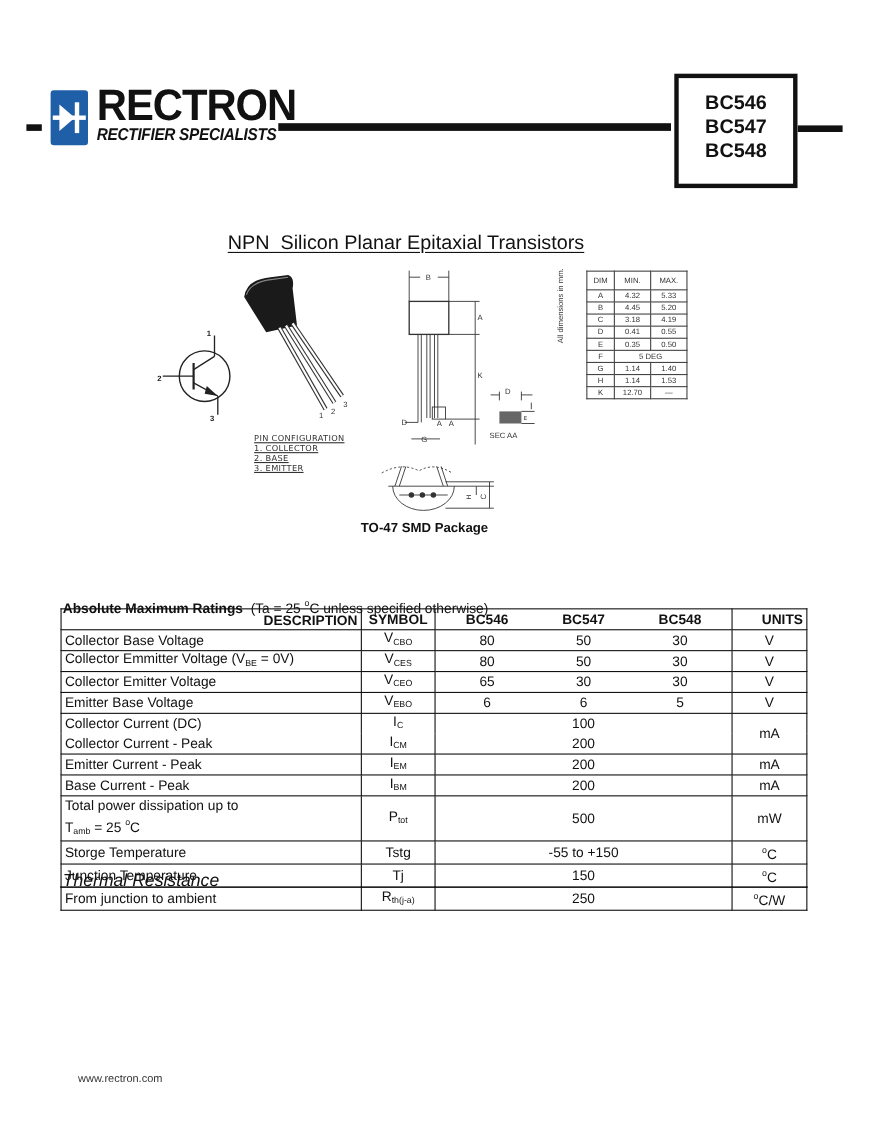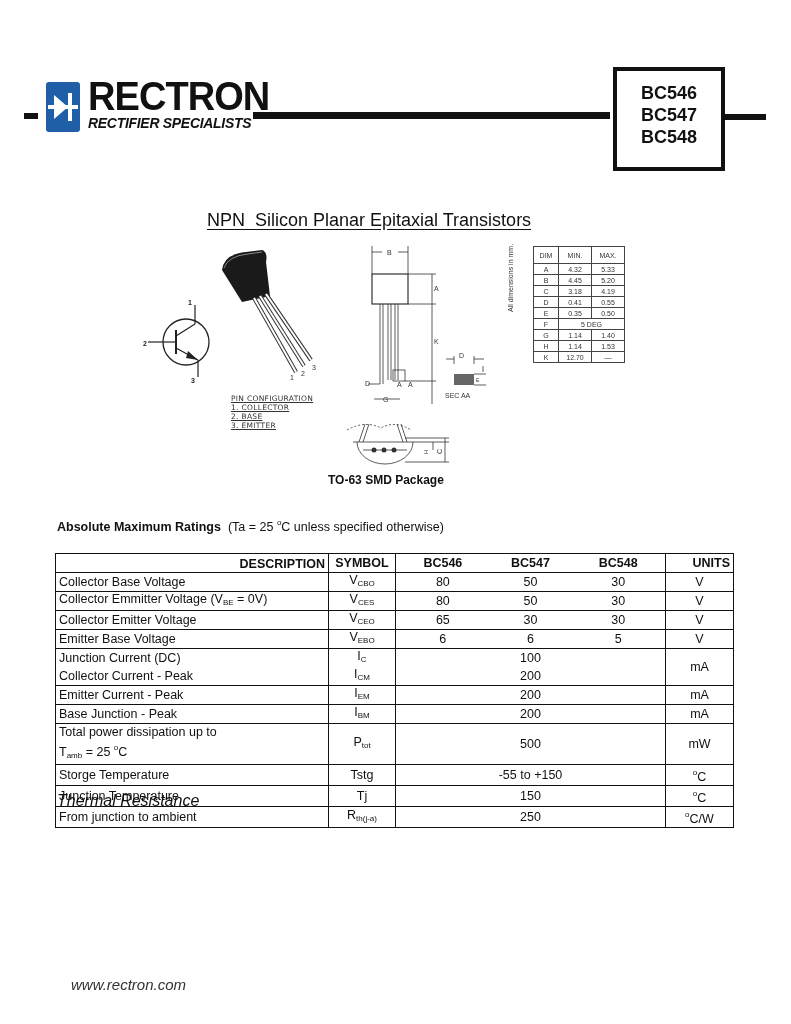--- a/index.html
+++ b/index.html
@@ -31,39 +31,39 @@
 
   
   .dimtable { position: absolute; left: 533px; top: 246px; border-collapse: collapse; font-size: 7px; color: #333; }
   .dimtable td { border: 1px solid #444; height: 10px; padding: 0 2px; text-align: center; line-height: 9px; }
   .dimtable tr.hdr td { height: 16px; }
   .dim-note { position: absolute; left: 507px; top: 312px; transform: rotate(-90deg); transform-origin: left top;
               font-size: 7px; color: #333; white-space: nowrap; }
   .pkg-label { position: absolute; left: 328px; top: 473px; font-size: 12px; font-weight: bold; }
 
   
-  .ratings-title { position: absolute; left: 57px; top: 518px; font-size: 12.5px; }
+  .ratings-title { position: absolute; left: 57px; top: 544px; font-size: 12.5px; }
   .ratings-title b { font-weight: bold; }
   .rtable { position: absolute; left: 55px; top: 553px; width: 679px; border-collapse: collapse; font-size: 12.5px; }
   .rtable td { border: 1.5px solid #111; padding: 0 3px; height: 16px; line-height: 15px; }
   .rtable td.c { text-align: center; }
   .rtable td.desc { width: 266px; }
   .rtable td.sym { width: 60px; text-align: center; }
   .rtable td.units { width: 61px; text-align: right; }
   .rtable tr.head td { font-weight: bold; height: 18px; }
   .vals { display: flex; }
   .vals span { flex: 1; text-align: center; }
   .head .vals span { font-weight: bold; }
   sub { font-size: 8px; vertical-align: -2px; }
   sup { font-size: 8px; vertical-align: 6px; }
   .thermal { position: absolute; left: 57px; top: 792px; font-size: 16px; font-style: italic; }
   .rtable2 { position: absolute; left: 55px; top: 806px; width: 679px; border-collapse: collapse; font-size: 12.5px; }
   .rtable2 td { border: 1.5px solid #111; padding: 0 3px; height: 16px; line-height: 15px; }
 
-  .footer-left { position: absolute; left: 71px; top: 976px; font-size: 15px; font-style: italic; color: #333; }
+  .footer-left { position: absolute; left: 71px; top: 976px; font-size: 10px; color: #333; }
   .footer-right { position: absolute; left: 692px; top: 1028px; font-size: 10px; font-style: italic; color: #333; }
 </style>
 </head>
 <body>
 
 <div class="logo-dash"></div>
 <div class="logo-box">
   <svg width="34" height="50" viewBox="0 0 34 50">
     <rect x="2" y="23" width="30" height="4" fill="#fff"></rect>
     <polygon points="8,13 8,37 22,25" fill="#fff"></polygon>
@@ -230,21 +230,21 @@
     <line x1="88" y1="22" x2="88" y2="30"></line>
   </g>
   <circle cx="29" cy="30" r="2.5" fill="#333"></circle>
   <circle cx="39" cy="30" r="2.5" fill="#333"></circle>
   <circle cx="49" cy="30" r="2.5" fill="#333"></circle>
   <line x1="18" y1="30" x2="62" y2="30" stroke="#333" stroke-width="0.8"></line>
   <text x="78" y="35" font-size="6" fill="#333" transform="rotate(-90 80 32)">H</text>
   <text x="92" y="35" font-size="7" fill="#333" transform="rotate(-90 94 32)">C</text>
 </svg>
 
-<div class="pkg-label">TO-63 SMD Package</div>
+<div class="pkg-label">TO-47 SMD Package</div>
 
 <div class="ratings-title">
   <b>Absolute Maximum Ratings</b>&nbsp; <span>(Ta = 25 </span><sup>o</sup><span>C unless specified otherwise)</span>
 </div>
 
 <table class="rtable">
   <tbody>
       <tr class="head">
     <td class="desc" style="vertical-align:bottom;text-align:right;">DESCRIPTION</td>
     <td class="sym">SYMBOL</td>
@@ -300,38 +300,38 @@
     <td>
           <div class="vals">
             <span>6</span>
             <span>6</span>
             <span>5</span>
           </div>
         </td>
     <td class="c">V</td>
   </tr>
   <tr>
-    <td style="border-bottom:none;">Junction Current (DC)</td>
+    <td style="border-bottom:none;">Collector Current (DC)</td>
     <td class="c" style="border-bottom:none;"><span>I</span><sub>C</sub></td>
     <td class="c" style="border-bottom:none;">100</td>
     <td class="c" rowspan="2">mA</td>
   </tr>
   <tr>
     <td style="border-top:none;">Collector Current - Peak</td>
     <td class="c" style="border-top:none;margin-left:48px;"><span>I</span><sub>CM</sub></td>
     <td class="c" style="border-top:none;">200</td>
   </tr>
   <tr>
     <td>Emitter Current - Peak</td>
     <td class="c"><span>I</span><sub>EM</sub></td>
     <td class="c">200</td>
     <td class="c">mA</td>
   </tr>
   <tr>
-    <td>Base Junction - Peak</td>
+    <td>Base Current - Peak</td>
     <td class="c"><span>I</span><sub>BM</sub></td>
     <td class="c">200</td>
     <td class="c">mA</td>
   </tr>
   <tr>
     <td style="height:33px; line-height:16px;">
       <span>Total power dissipation up to</span><br>
       <span>T</span><sub>amb</sub><span> = 25 </span><sup>o</sup><span>C</span>
     </td>
     <td class="c"><span>P</span><sub>tot</sub></td>

